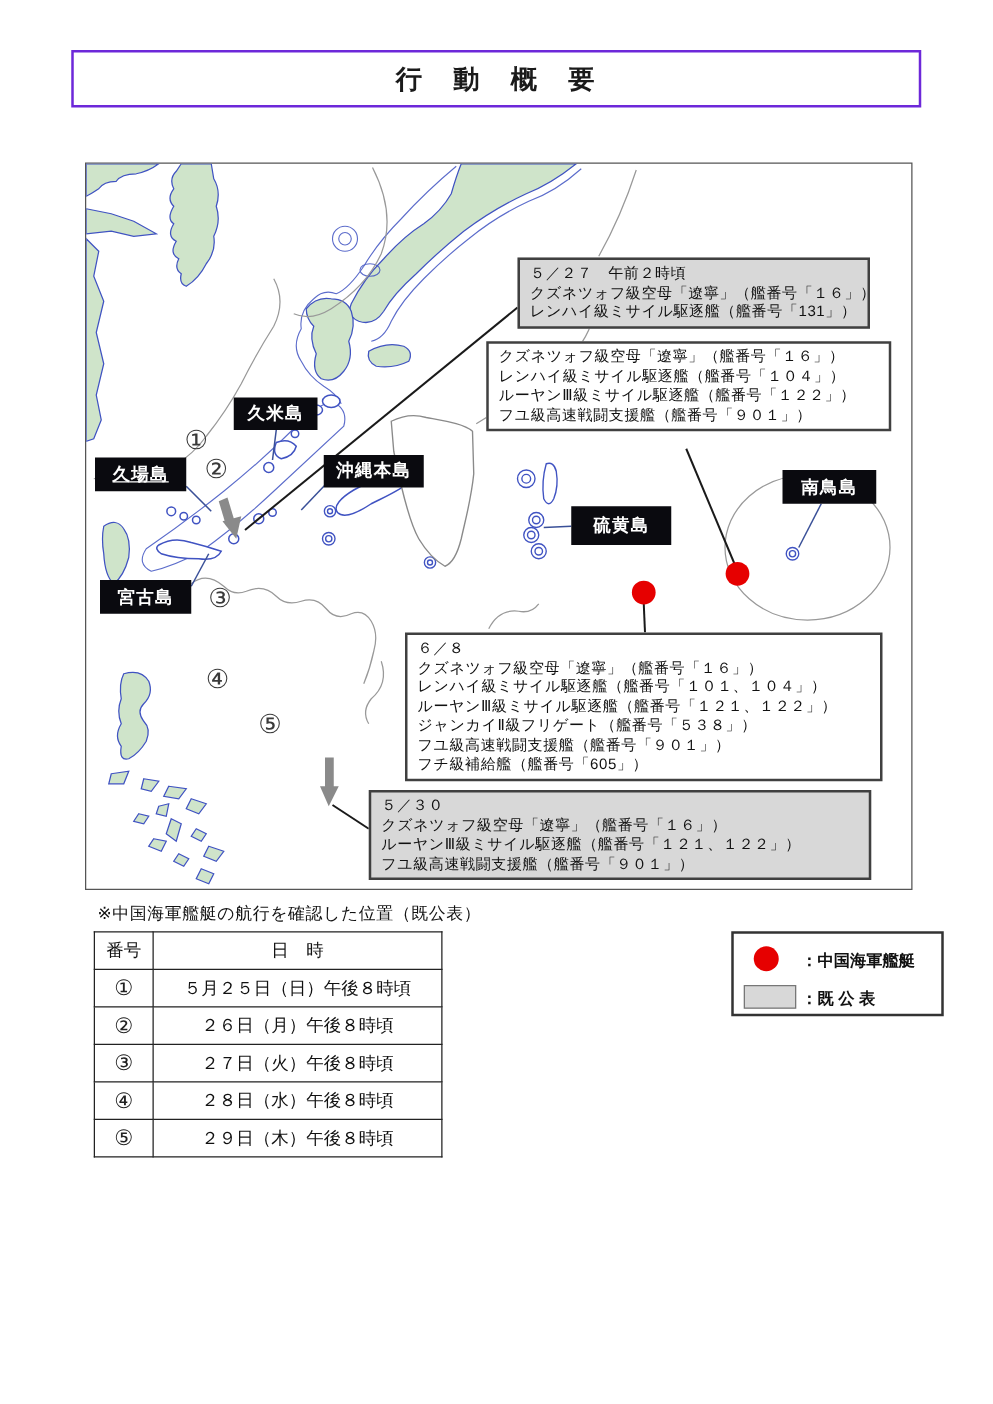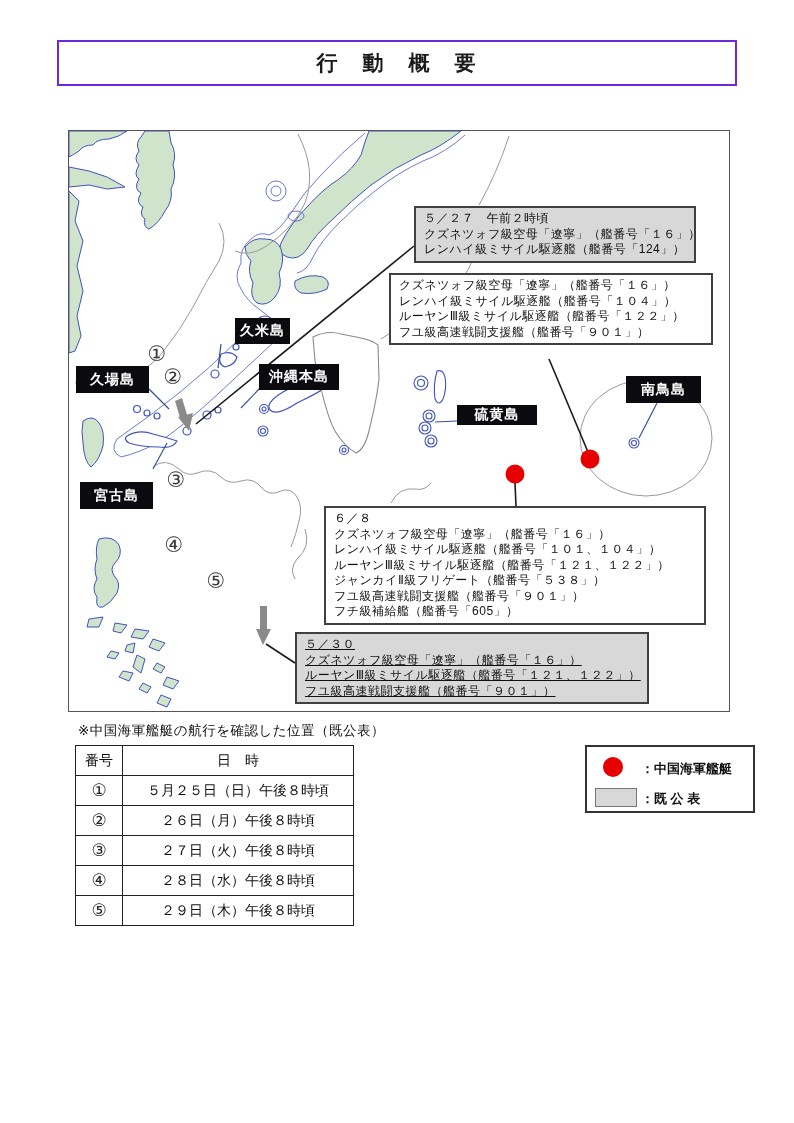--- a/index.html
+++ b/index.html
@@ -162,66 +162,66 @@
       </g>
       <g fill="#8a8a8a">
         <rect x="191" y="475" width="7" height="25"></rect>
         <polygon points="187,498 202,498 194,514"></polygon>
       </g>
 
       <circle cx="521" cy="328" r="9.5" fill="#e60000"></circle>
       <circle cx="446" cy="343" r="9.5" fill="#e60000"></circle>
     </svg>
 
-    <div class="island-label" style="left:118px;top:187px;width:55px;height:26px;margin-left:48px;">
+    <div class="island-label" style="left:118px;top:187px;width:67px;height:26px;">
       <span>久米島</span>
       </div>
-    <div class="island-label" style="left:7px;top:235px;width:73px;height:27px;">
+    <div class="island-label" style="left:7px;top:235px;width:73px;height:27px;text-decoration:underline;">
       <span>久場島</span>
       </div>
     <div class="island-label" style="left:190px;top:233px;width:80px;height:26px;font-size:14px;">
       <span>沖縄本島</span>
       </div>
-    <div class="island-label" style="left:11px;top:351px;width:73px;height:27px;">
+    <div class="island-label" style="left:11px;top:333px;width:73px;height:27px;">
       <span>宮古島</span>
       </div>
-    <div class="island-label" style="left:388px;top:274px;width:80px;height:20px;">
+    <div class="island-label" style="left:388px;top:274px;width:80px;height:31px;">
       <span>硫黄島</span>
       </div>
     <div class="island-label" style="left:557px;top:245px;width:75px;height:27px;">
       <span>南鳥島</span>
       </div>
 
     <span class="num-marker" style="left:88px;top:222px;">①</span>
     <span class="num-marker" style="left:104px;top:245px;">②</span>
     <span class="num-marker" style="left:107px;top:348px;">③</span>
     <span class="num-marker" style="left:105px;top:413px;">④</span>
     <span class="num-marker" style="left:147px;top:449px;">⑤</span>
 
     <div class="callout published" style="left:345px;top:75px;width:282px;">
       <div>５／２７　午前２時頃</div>
       <div>クズネツォフ級空母「遼寧」（艦番号「１６」）</div>
-      <div>レンハイ級ミサイル駆逐艦（艦番号「124」）</div>
+      <div>レンハイ級ミサイル駆逐艦（艦番号「131」）</div>
     </div>
     <div class="callout new" style="left:320px;top:142px;width:324px;">
       <div>クズネツォフ級空母「遼寧」（艦番号「１６」）</div>
       <div>レンハイ級ミサイル駆逐艦（艦番号「１０４」）</div>
       <div>ルーヤンⅢ級ミサイル駆逐艦（艦番号「１２２」）</div>
       <div>フユ級高速戦闘支援艦（艦番号「９０１」）</div>
     </div>
     <div class="callout new" style="left:255px;top:375px;width:382px;">
       <div>６／８</div>
       <div>クズネツォフ級空母「遼寧」（艦番号「１６」）</div>
       <div>レンハイ級ミサイル駆逐艦（艦番号「１０１、１０４」）</div>
       <div>ルーヤンⅢ級ミサイル駆逐艦（艦番号「１２１、１２２」）</div>
       <div>ジャンカイⅡ級フリゲート（艦番号「５３８」）</div>
       <div>フユ級高速戦闘支援艦（艦番号「９０１」）</div>
       <div>フチ級補給艦（艦番号「605」）</div>
     </div>
-    <div class="callout published" style="left:226px;top:501px;width:354px;text-decoration:underline;">
+    <div class="callout published" style="left:226px;top:501px;width:402px;">
       <div>５／３０</div>
       <div>クズネツォフ級空母「遼寧」（艦番号「１６」）</div>
       <div>ルーヤンⅢ級ミサイル駆逐艦（艦番号「１２１、１２２」）</div>
       <div>フユ級高速戦闘支援艦（艦番号「９０１」）</div>
     </div>
   </div>
 
   <div class="note">※中国海軍艦艇の航行を確認した位置（既公表）</div>
 
   <table class="sightings">

